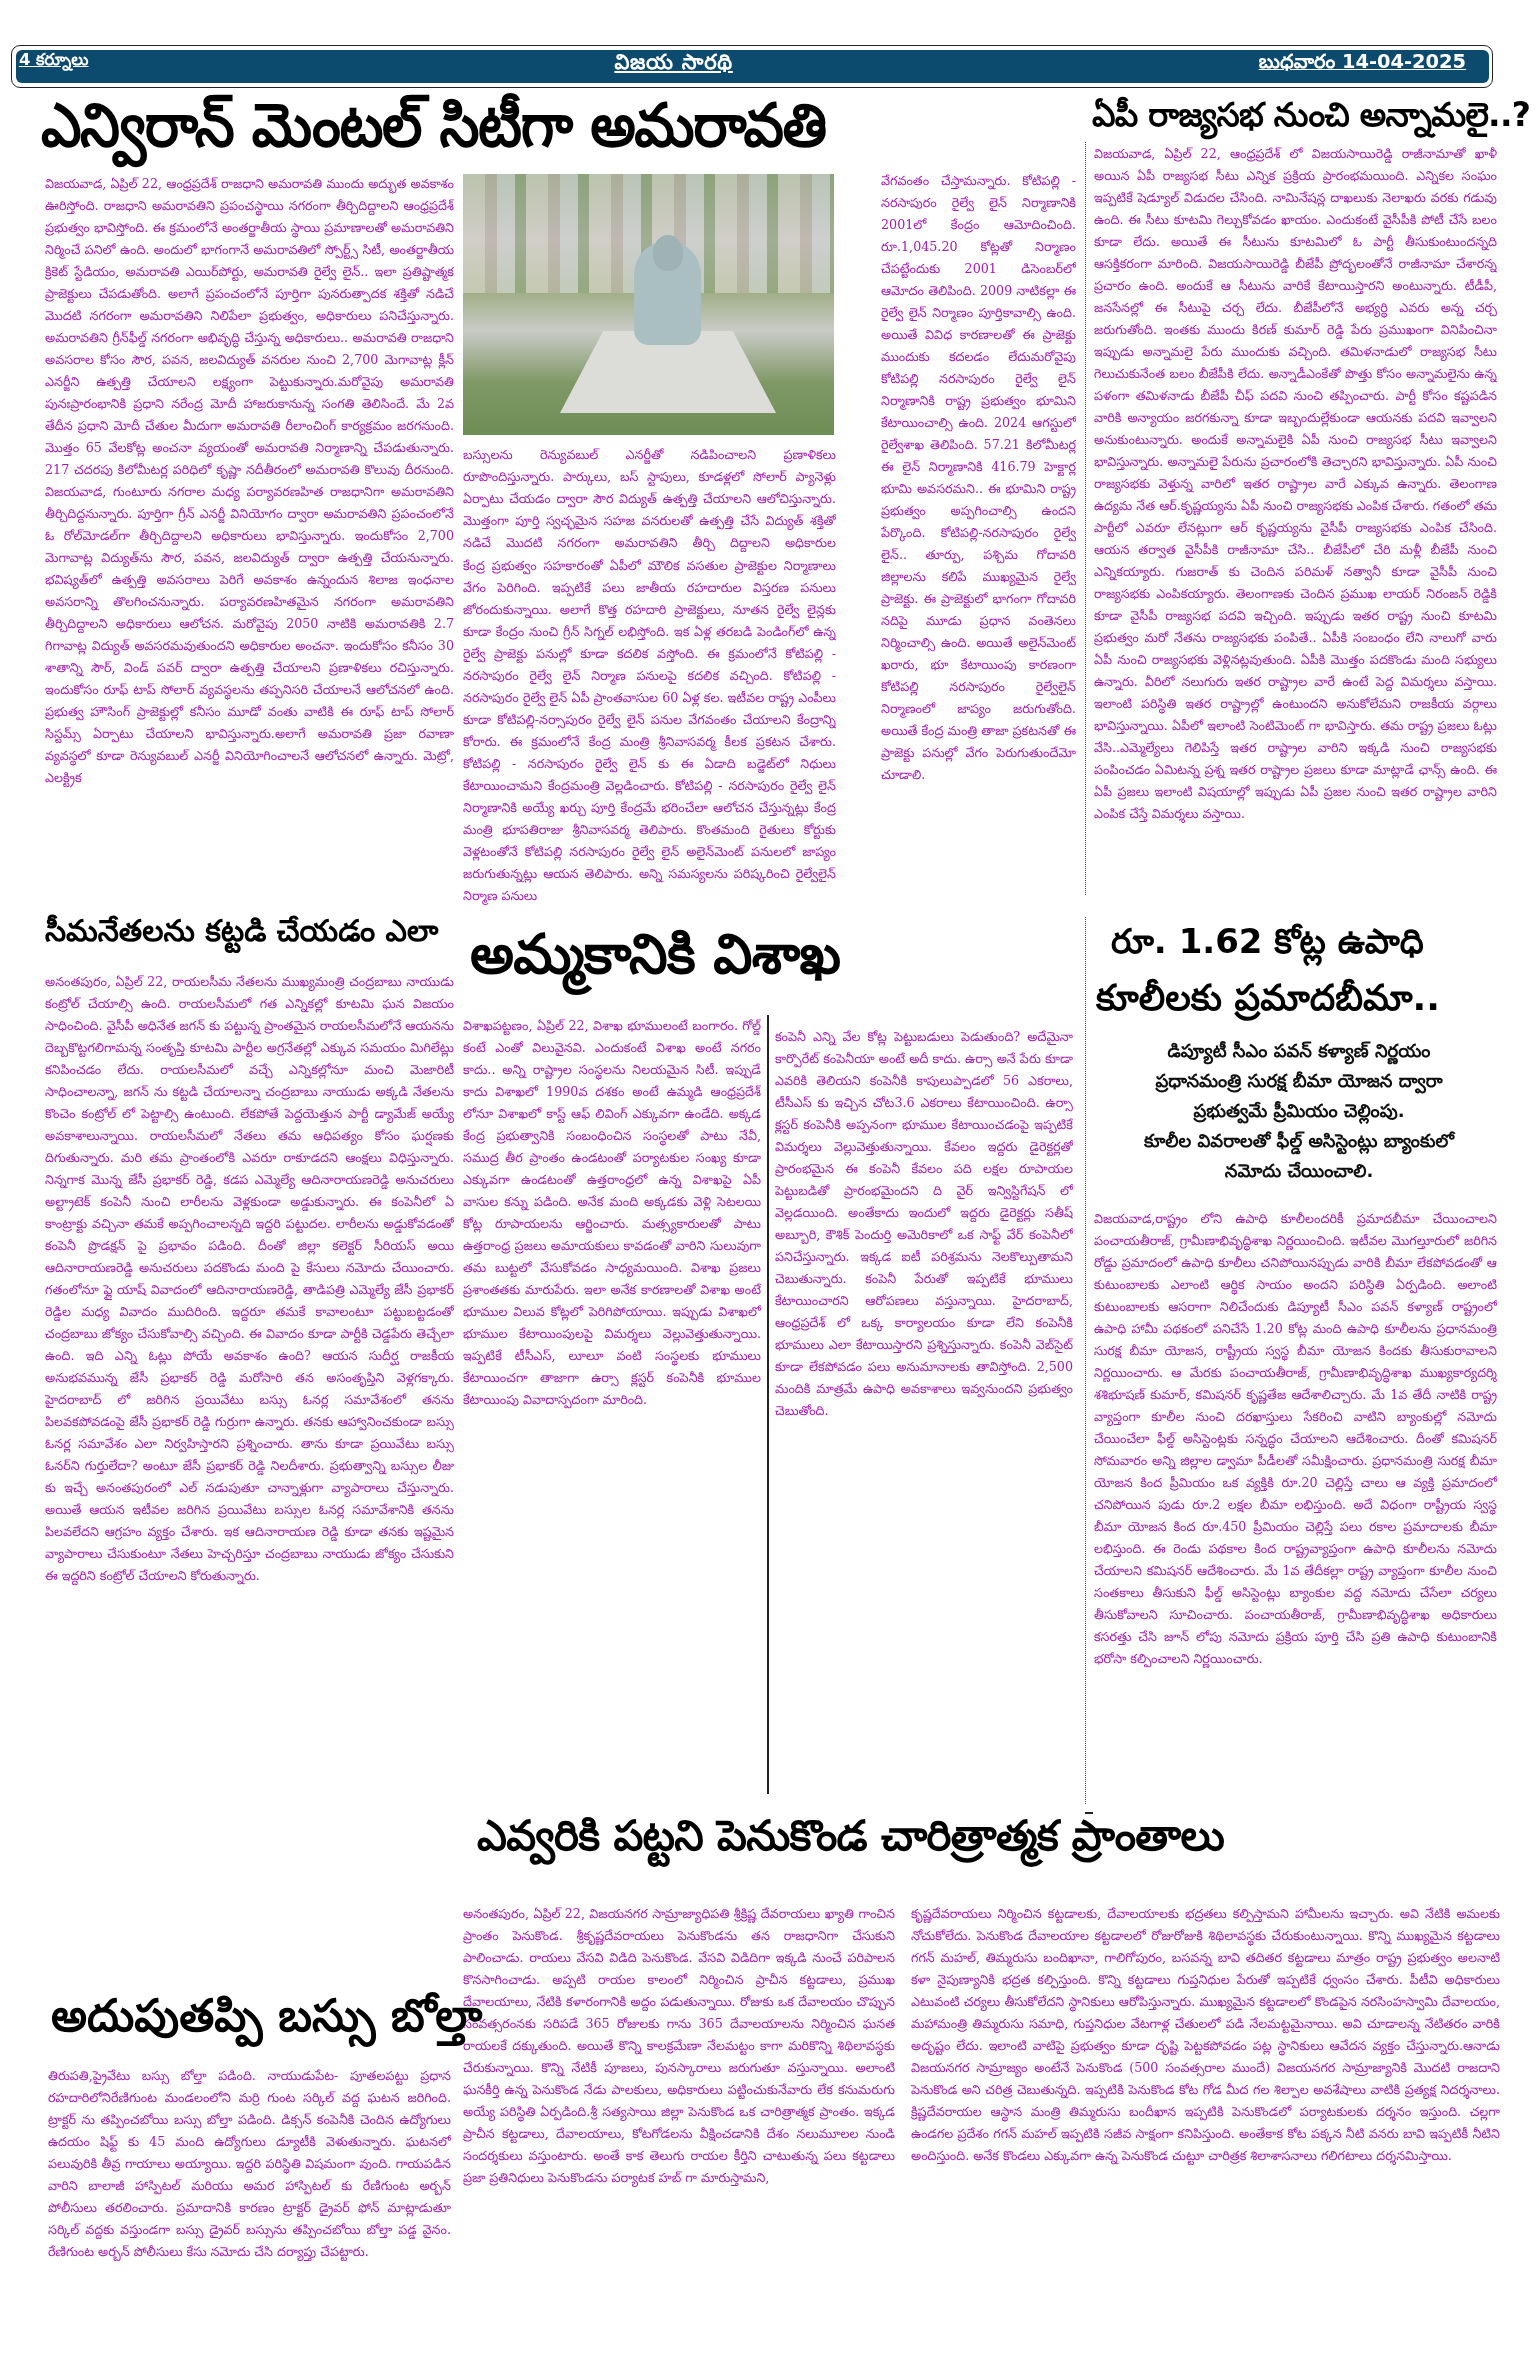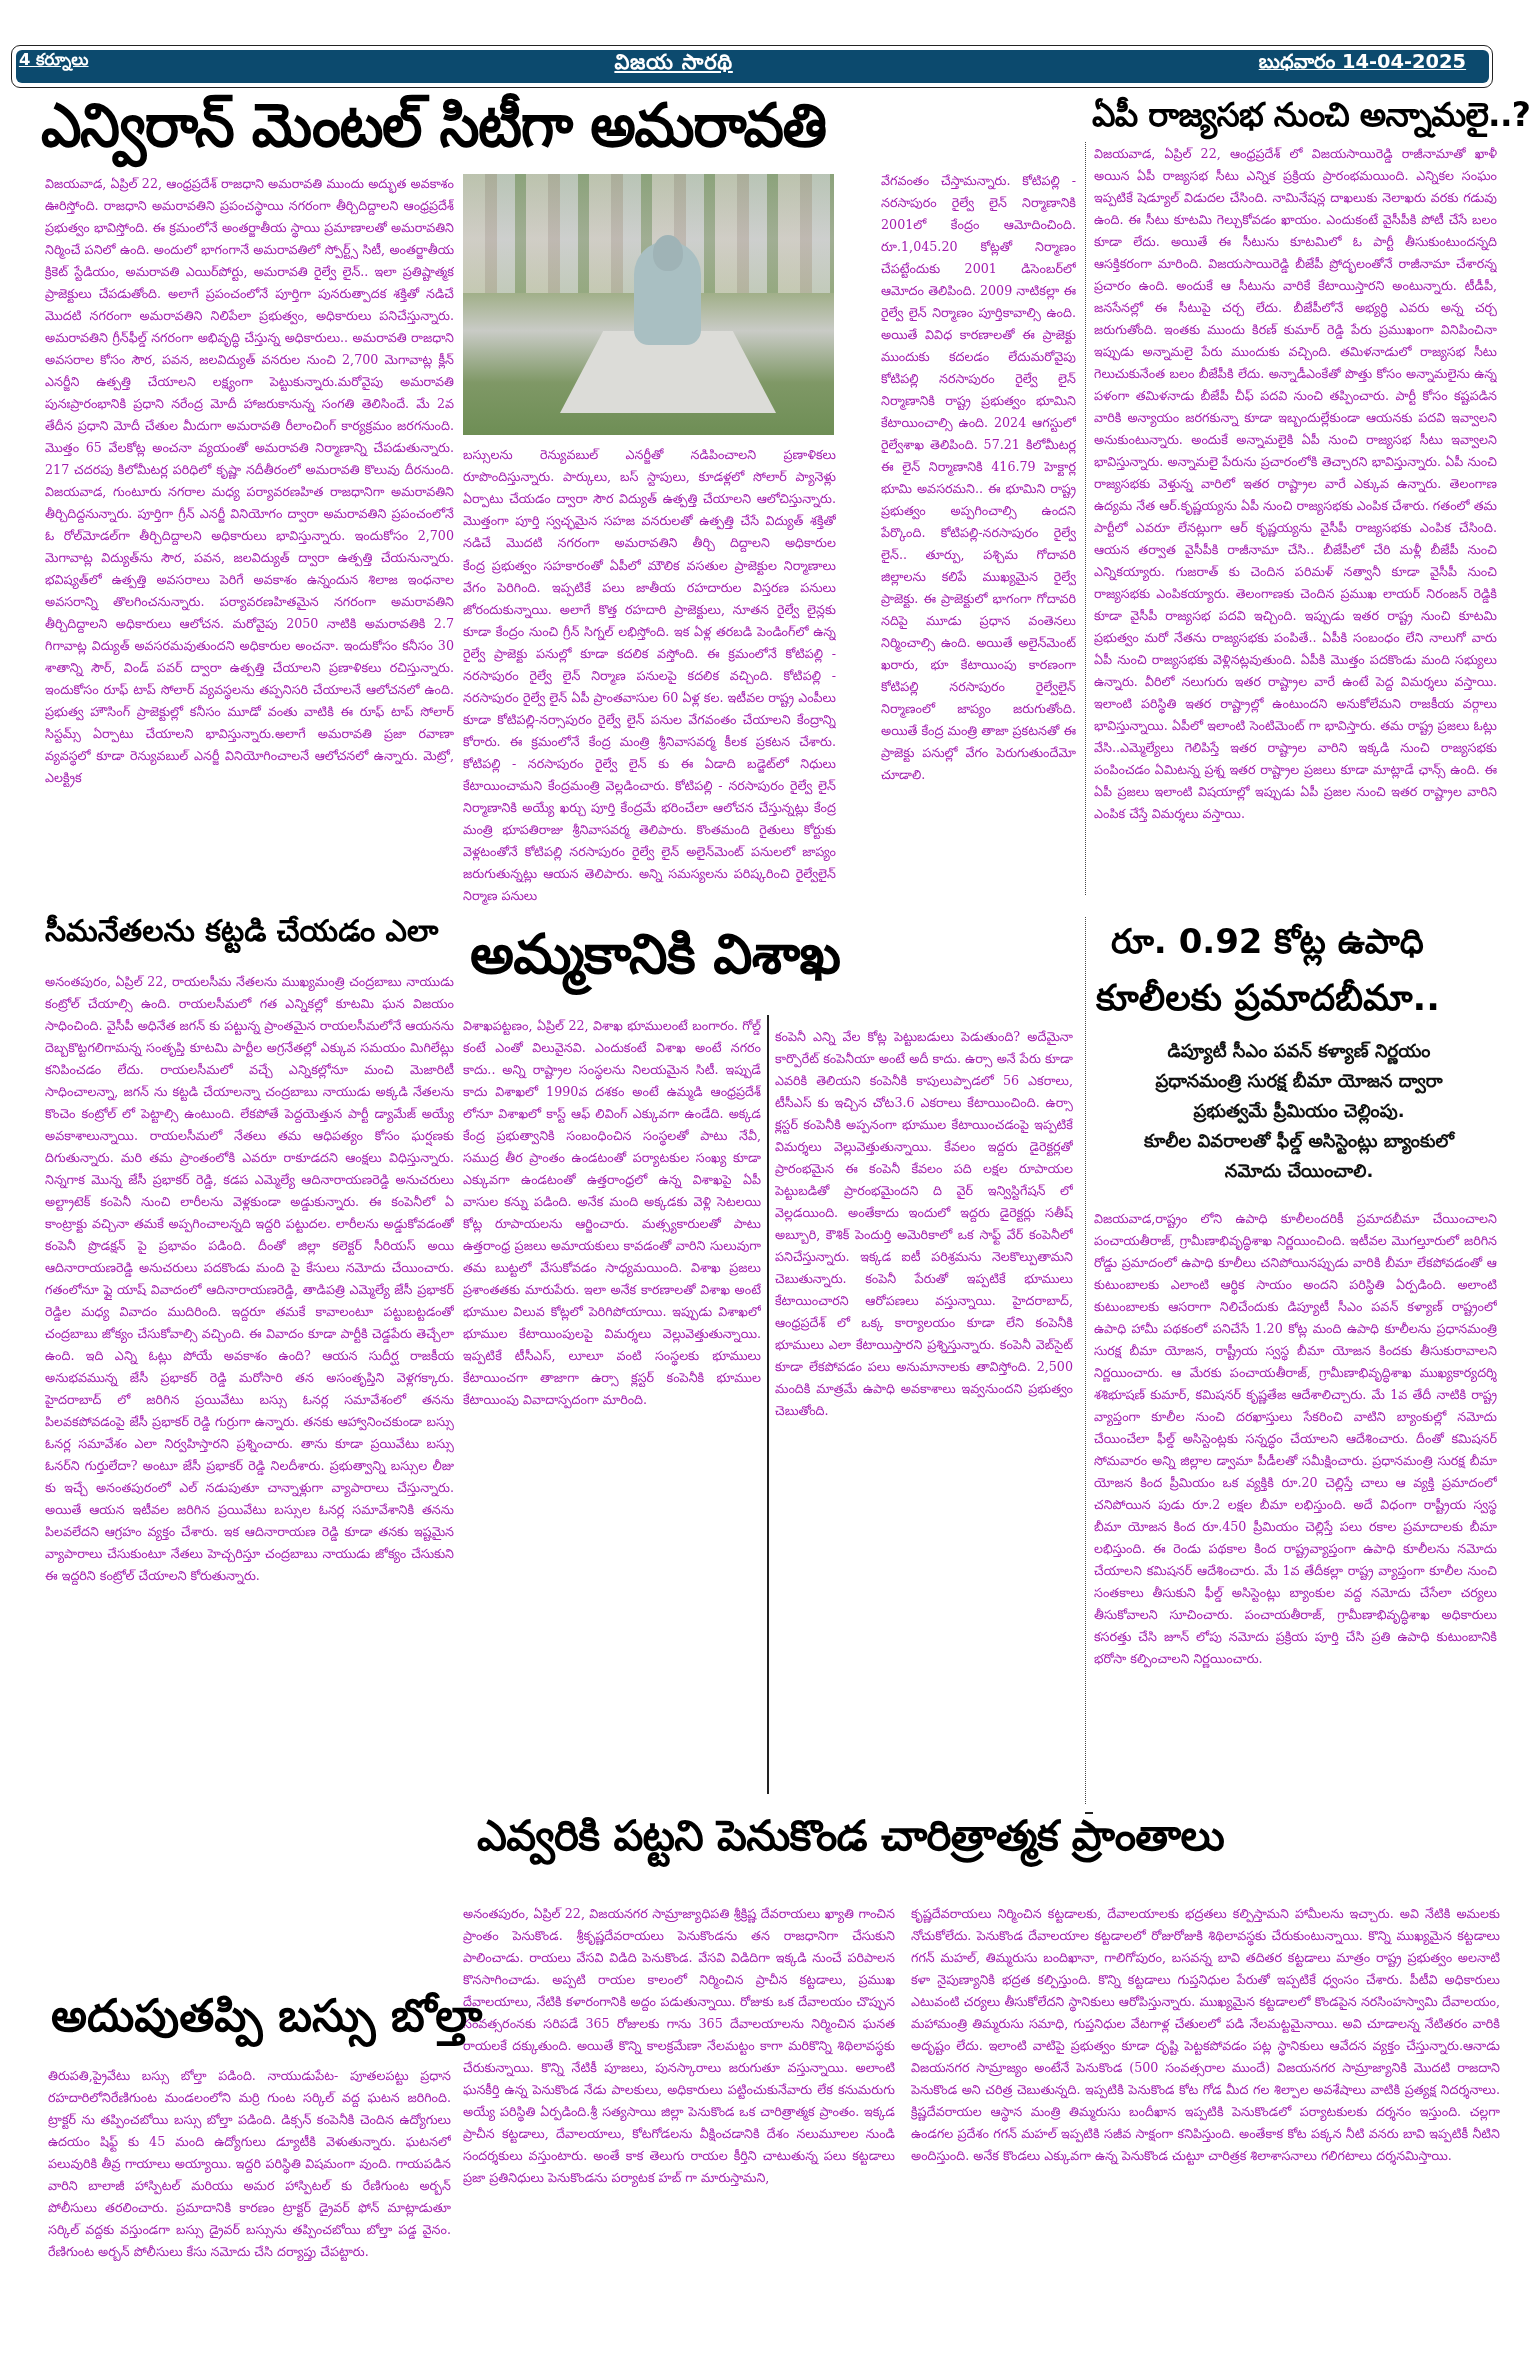--- a/index.html
+++ b/index.html
@@ -117,21 +117,21 @@
   <div class="hl hl-vizag">అమ్మకానికి విశాఖ</div>
   <div class="col" style="left:463px; top:1015px; width:298px; height:779px;">
     <p>విశాఖపట్టణం, ఏప్రిల్ 22, విశాఖ భూములంటే బంగారం. గోల్డ్ కంటే ఎంతో విలువైనవి. ఎందుకంటే విశాఖ అంటే నగరం కాదు.. అన్ని రాష్ట్రాల సంస్థలను నిలయమైన సిటీ. ఇప్పుడే కాదు విశాఖలో 1990వ దశకం అంటే ఉమ్మడి ఆంధ్రప్రదేశ్ లోనూ విశాఖలో కాస్ట్ ఆఫ్ లివింగ్ ఎక్కువగా ఉండేది. అక్కడ కేంద్ర ప్రభుత్వానికి సంబంధించిన సంస్థలతో పాటు నేవీ, సముద్ర తీర ప్రాంతం ఉండటంతో పర్యాటకుల సంఖ్య కూడా ఎక్కువగా ఉండటంతో ఉత్తరాంధ్రలో ఉన్న విశాఖపై ఏపీ వాసుల కన్ను పడింది. అనేక మంది అక్కడకు వెళ్లి సెటలయి కోట్ల రూపాయలను ఆర్జించారు. మత్స్యకారులతో పాటు ఉత్తరాంధ్ర ప్రజలు అమాయకులు కావడంతో వారిని సులువుగా తమ బుట్టలో వేసుకోవడం సాధ్యమయింది. విశాఖ ప్రజలు ప్రశాంతతకు మారుపేరు. ఇలా అనేక కారణాలతో విశాఖ అంటే భూముల విలువ కోట్లలో పెరిగిపోయాయి. ఇప్పుడు విశాఖలో భూముల కేటాయింపులపై విమర్శలు వెల్లువెత్తుతున్నాయి. ఇప్పటికే టీసీఎస్, లూలూ వంటి సంస్థలకు భూములు కేటాయించగా తాజాగా ఉర్సా క్లస్టర్ కంపెనీకి భూముల కేటాయింపు వివాదాస్పదంగా మారింది.</p>
   </div>
   <div class="rule-v" style="left:767px; top:1015px; height:779px;"></div>
   <div class="col" style="left:775px; top:1015px; width:298px; height:779px;margin-top:11px;">
     <p>కంపెనీ ఎన్ని వేల కోట్ల పెట్టుబడులు పెడుతుంది? అదేమైనా కార్పొరేట్ కంపెనీయా అంటే అదీ కాదు. ఉర్సా అనే పేరు కూడా ఎవరికి తెలియని కంపెనీకి కాపులుప్పాడలో 56 ఎకరాలు, టీసీఎస్ కు ఇచ్చిన చోట3.6 ఎకరాలు కేటాయించింది. ఉర్సా క్లస్టర్ కంపెనీకి అప్పనంగా భూముల కేటాయించడంపై ఇప్పటికే విమర్శలు వెల్లువెత్తుతున్నాయి. కేవలం ఇద్దరు డైరెక్టర్లతో ప్రారంభమైన ఈ కంపెనీ కేవలం పది లక్షల రూపాయల పెట్టుబడితో ప్రారంభమైందని ది వైర్ ఇన్విస్టిగేషన్ లో వెల్లడయింది. అంతేకాదు ఇందులో ఇద్దరు డైరెక్టర్లు సతీష్ అబ్బూరి, కౌశిక్ పెందుర్తి అమెరికాలో ఒక సాఫ్ట్ వేర్ కంపెనీలో పనిచేస్తున్నారు. ఇక్కడ ఐటీ పరిశ్రమను నెలకొల్పుతామని చెబుతున్నారు. కంపెనీ పేరుతో ఇప్పటికే భూములు కేటాయించారని ఆరోపణలు వస్తున్నాయి. హైదరాబాద్, ఆంధ్రప్రదేశ్ లో ఒక్క కార్యాలయం కూడా లేని కంపెనీకి భూములు ఎలా కేటాయిస్తారని ప్రశ్నిస్తున్నారు. కంపెనీ వెబ్‌సైట్ కూడా లేకపోవడం పలు అనుమానాలకు తావిస్తోంది. 2,500 మందికి మాత్రమే ఉపాధి అవకాశాలు ఇవ్వనుందని ప్రభుత్వం చెబుతోంది.</p>
   </div>
 
   <div class="dotrule" style="left:1085px; top:917px; height:887px;"></div>
-  <div class="hl hl-upadhi1">రూ. 0.92 కోట్ల ఉపాధి</div>
+  <div class="hl hl-upadhi1">రూ. 1.62 కోట్ల ఉపాధి</div>
   <div class="hl hl-upadhi2">కూలీలకు ప్రమాదబీమా..</div>
   <div class="sub-deck">
     <div>డిప్యూటీ సీఎం పవన్ కళ్యాణ్ నిర్ణయం</div>
     <div>ప్రధానమంత్రి సురక్ష బీమా యోజన ద్వారా</div>
     <div>ప్రభుత్వమే ప్రీమియం చెల్లింపు.</div>
     <div>కూలీల వివరాలతో ఫీల్డ్ అసిస్టెంట్లు బ్యాంకులో</div>
     <div>నమోదు చేయించాలి.</div>
   </div>
   <div class="col" style="left:1094px; top:1208px; width:403px; height:596px;">
     <p>విజయవాడ,రాష్ట్రం లోని ఉపాధి కూలీలందరికీ ప్రమాదబీమా చేయించాలని పంచాయతీరాజ్, గ్రామీణాభివృద్ధిశాఖ నిర్ణయించింది. ఇటీవల మొగల్తూరులో జరిగిన రోడ్డు ప్రమాదంలో ఉపాధి కూలీలు చనిపోయినప్పుడు వారికి బీమా లేకపోవడంతో ఆ కుటుంబాలకు ఎలాంటి ఆర్థిక సాయం అందని పరిస్థితి ఏర్పడింది. అలాంటి కుటుంబాలకు ఆసరాగా నిలిచేందుకు డిప్యూటీ సీఎం పవన్ కళ్యాణ్ రాష్ట్రంలో ఉపాధి హామీ పథకంలో పనిచేసే 1.20 కోట్ల మంది ఉపాధి కూలీలను ప్రధానమంత్రి సురక్ష బీమా యోజన, రాష్ట్రీయ స్వస్థ బీమా యోజన కిందకు తీసుకురావాలని నిర్ణయించారు. ఆ మేరకు పంచాయతీరాజ్, గ్రామీణాభివృద్ధిశాఖ ముఖ్యకార్యదర్శి శశిభూషణ్ కుమార్, కమిషనర్ కృష్ణతేజ ఆదేశాలిచ్చారు. మే 1వ తేదీ నాటికి రాష్ట్ర వ్యాప్తంగా కూలీల నుంచి దరఖాస్తులు సేకరించి వాటిని బ్యాంకుల్లో నమోదు చేయించేలా ఫీల్డ్ అసిస్టెంట్లకు సన్నద్ధం చేయాలని ఆదేశించారు. దీంతో కమిషనర్ సోమవారం అన్ని జిల్లాల డ్వామా పీడీలతో సమీక్షించారు. ప్రధానమంత్రి సురక్ష బీమా యోజన కింద ప్రీమియం ఒక వ్యక్తికి రూ.20 చెల్లిస్తే చాలు ఆ వ్యక్తి ప్రమాదంలో చనిపోయిన పుడు రూ.2 లక్షల బీమా లభిస్తుంది. అదే విధంగా రాష్ట్రీయ స్వస్థ బీమా యోజన కింద రూ.450 ప్రీమియం చెల్లిస్తే పలు రకాల ప్రమాదాలకు బీమా లభిస్తుంది. ఈ రెండు పథకాల కింద రాష్ట్రవ్యాప్తంగా ఉపాధి కూలీలను నమోదు చేయాలని కమిషనర్ ఆదేశించారు. మే 1వ తేదీకల్లా రాష్ట్ర వ్యాప్తంగా కూలీల నుంచి సంతకాలు తీసుకుని ఫీల్డ్ అసిస్టెంట్లు బ్యాంకుల వద్ద నమోదు చేసేలా చర్యలు తీసుకోవాలని సూచించారు. పంచాయతీరాజ్, గ్రామీణాభివృద్ధిశాఖ అధికారులు కసరత్తు చేసి జూన్ లోపు నమోదు ప్రక్రియ పూర్తి చేసి ప్రతి ఉపాధి కుటుంబానికి భరోసా కల్పించాలని నిర్ణయించారు.</p>

